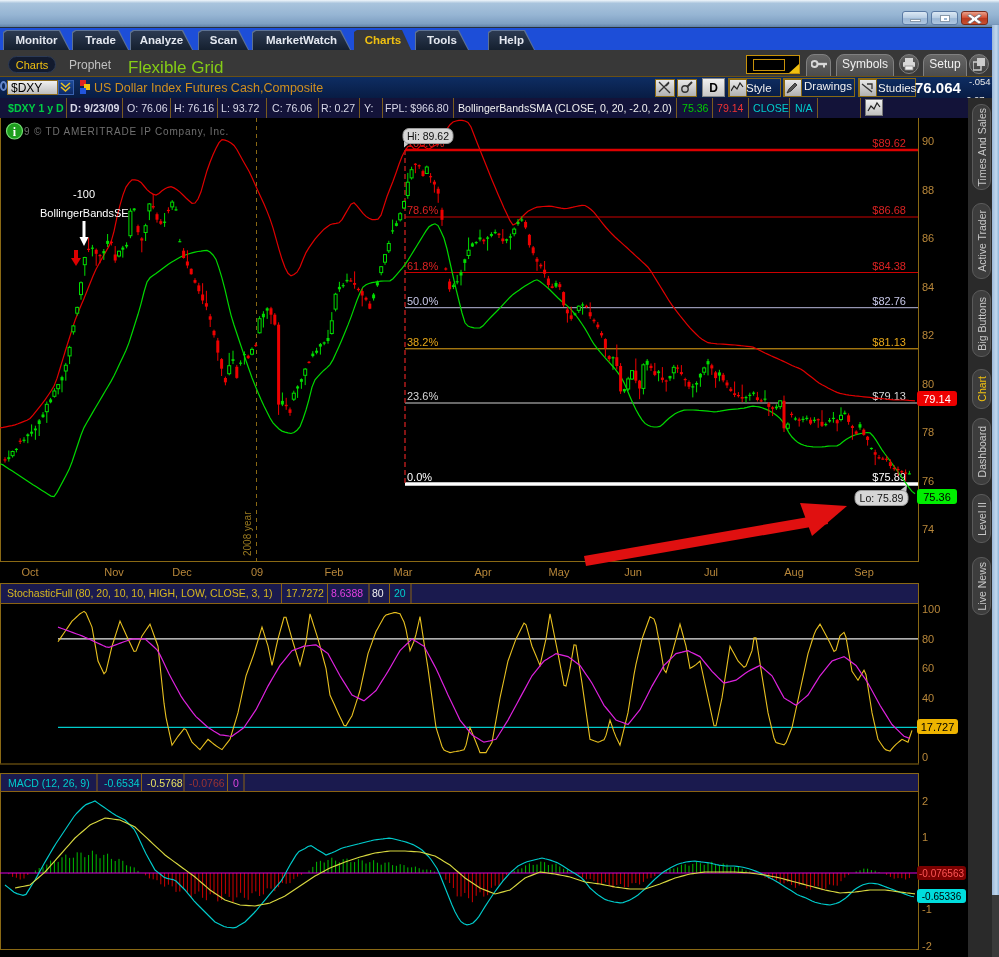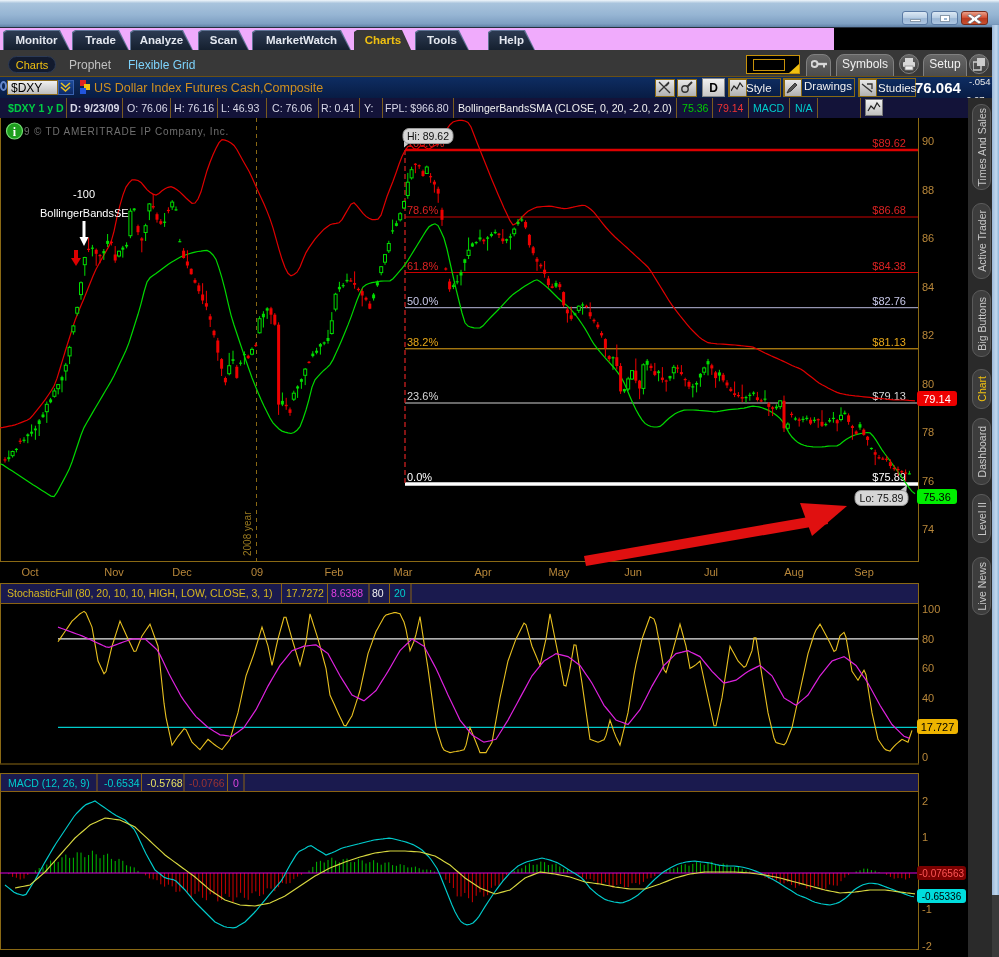--- a/index.html
+++ b/index.html
@@ -4,21 +4,21 @@
 body { width:999px; height:957px; position:relative; overflow:hidden; background:#000;
   font-family:"Liberation Sans", sans-serif; }
 .titlebar { position:absolute; left:0; top:0; width:999px; height:28px;
   background:linear-gradient(#f0f6fb 0%, #a9c4dd 12%, #96b5d3 55%, #7e9fc2 88%, #5f80a5 100%);
   border-bottom:1px solid #26303e; }
 .winbtn { position:absolute; top:11px; height:14px; border-radius:3px; }
 .btn-min, .btn-max { background:linear-gradient(#dce9f5, #b6cce2 50%, #9cb8d6 55%, #aec6e0);
   border:1px solid #5a7aa4; }
 .btn-close { background:linear-gradient(#e9a18b, #d55438 45%, #b93a20 55%, #c9502e);
   border:1px solid #7a2a1a; }
-.menurow { position:absolute; left:0; top:28px; width:834px; height:22px; background:#f0abfc; }
+.menurow { position:absolute; left:0; top:28px; width:999px; height:22px; background:#1d4ed8; }
 .mtab { position:absolute; top:2px; height:20px; background:#5d7292;
   clip-path:polygon(0 100%, 0 2px, 3px 0, calc(100% - 10px) 0, 100% 100%);
   color:#e4e8f0; font-size:11.5px; font-weight:bold; text-align:center; }
 .mtabi { position:absolute; left:1px; top:1px; right:1px; bottom:0; line-height:18px;
   background:linear-gradient(#2c3a52, #15202f);
   clip-path:polygon(0 100%, 0 2px, 3px 0, calc(100% - 10px) 0, 100% 100%); }
 .mtab.active { background:#383838; height:22px; }
 .mtab.active .mtabi { background:#383838; color:#f0c010; }
 .row2 { position:absolute; left:0; top:50px; width:992px; height:26px; background:#383838; }
 .row3 { position:absolute; left:0; top:76px; width:992px; height:22px;
@@ -82,21 +82,21 @@
     <div class="mtab" style="left:415px;width:54px">
       <div class="mtabi">Tools</div>
     </div>
     <div class="mtab" style="left:488px;width:47px">
       <div class="mtabi">Help</div>
     </div>
   </div>
 <div class="row2">
   <div class="pill" style="left:8px;top:6px;width:48px;height:17px;background:#121a2e;border:1px solid #2c3a55;color:#f0c010;font-size:11px;text-align:center;line-height:16px">Charts</div>
   <span style="position:absolute;left:69px;top:8px;color:#c0c0c0;font-size:12px">Prophet</span>
-  <span style="position:absolute;left:128px;top:8px;color:#7dd3fc;font-size:12px">Flexible Grid</span>
+  <span style="position:absolute;left:128px;top:8px;color:#84cc16;font-size:17px">Flexible Grid</span>
 </div>
 
 <div style="position:absolute;left:746px;top:55px;width:54px;height:19px;background:#000;border:1px solid #c8920a"></div>
 <div style="position:absolute;left:753px;top:59px;width:32px;height:12px;border:1px solid #c8920a"></div>
 <div style="position:absolute;left:789px;top:64px;width:0;height:0;border-left:10px solid transparent;border-bottom:9px solid #f0c010"></div>
 <div class="ovalbtn" style="left:806px;width:25px">
     <svg width="17" height="10" style="position:absolute;left:4px;top:4px">
       <circle cx="3.5" cy="5" r="3" fill="none" stroke="#d8d8d8" stroke-width="2"></circle>
       <rect x="6" y="3.8" width="10" height="2.4" fill="#d8d8d8"></rect>
       <rect x="12" y="6" width="2" height="2.5" fill="#d8d8d8"></rect>
@@ -165,29 +165,29 @@
   </div>
 <span style="position:absolute;left:878px;top:82px;color:#f0f0f0;font-size:11.5px">Studies</span>
 <span style="position:absolute;left:915px;top:79px;color:#fff;font-weight:bold;font-size:15px">76.064</span>
 <span style="position:absolute;left:969px;top:76px;color:#e8e8e8;font-size:9.5px">-.054</span>
 <span style="position:absolute;left:963px;top:94px;color:#e8e8e8;font-size:9.5px">-0.07<span style="font-size:8px">%</span></span>
 <div class="row4">
     <span style="position:absolute;left:8px;top:4px;color:#00cc44;font-weight:bold">$DXY 1 y D</span>
     <span style="position:absolute;left:70px;top:4px;color:#d8d8e8;font-weight:bold">D: 9/23/09</span>
     <span style="position:absolute;left:127px;top:4px;color:#d8d8e8;font-weight:normal">O: 76.06</span>
     <span style="position:absolute;left:174px;top:4px;color:#d8d8e8;font-weight:normal">H: 76.16</span>
-    <span style="position:absolute;left:221px;top:4px;color:#d8d8e8;font-weight:normal">L: 46.93</span>
+    <span style="position:absolute;left:221px;top:4px;color:#d8d8e8;font-weight:normal">L: 93.72</span>
     <span style="position:absolute;left:272px;top:4px;color:#d8d8e8;font-weight:normal">C: 76.06</span>
-    <span style="position:absolute;left:321px;top:4px;color:#d8d8e8;font-weight:normal">R: 0.41</span>
+    <span style="position:absolute;left:321px;top:4px;color:#d8d8e8;font-weight:normal">R: 0.27</span>
     <span style="position:absolute;left:364px;top:4px;color:#d8d8e8;font-weight:normal">Y:</span>
     <span style="position:absolute;left:385px;top:4px;color:#d8d8e8;font-weight:normal">FPL: $966.80</span>
     <span style="position:absolute;left:458px;top:4px;color:#f0f0f0;font-weight:normal">BollingerBandsSMA (CLOSE, 0, 20, -2.0, 2.0)</span>
     <span style="position:absolute;left:682px;top:4px;color:#00cc00;font-weight:normal">75.36</span>
     <span style="position:absolute;left:717px;top:4px;color:#ee3333;font-weight:normal">79.14</span>
-    <span style="position:absolute;left:753px;top:4px;color:#00cccc;font-weight:normal">MACD</span>
+    <span style="position:absolute;left:753px;top:4px;color:#00cccc;font-weight:normal">CLOSE</span>
     <span style="position:absolute;left:795px;top:4px;color:#00cccc;font-weight:normal">N/A</span>
     <i style="position:absolute;left:66px;top:0px;height:20px;border-left:1px solid #7a5c1e"></i>
     <i style="position:absolute;left:122px;top:0px;height:20px;border-left:1px solid #7a5c1e"></i>
     <i style="position:absolute;left:170px;top:0px;height:20px;border-left:1px solid #7a5c1e"></i>
     <i style="position:absolute;left:217px;top:0px;height:20px;border-left:1px solid #7a5c1e"></i>
     <i style="position:absolute;left:266px;top:0px;height:20px;border-left:1px solid #7a5c1e"></i>
     <i style="position:absolute;left:318px;top:0px;height:20px;border-left:1px solid #7a5c1e"></i>
     <i style="position:absolute;left:359px;top:0px;height:20px;border-left:1px solid #7a5c1e"></i>
     <i style="position:absolute;left:382px;top:0px;height:20px;border-left:1px solid #7a5c1e"></i>
     <i style="position:absolute;left:453px;top:0px;height:20px;border-left:1px solid #7a5c1e"></i>

